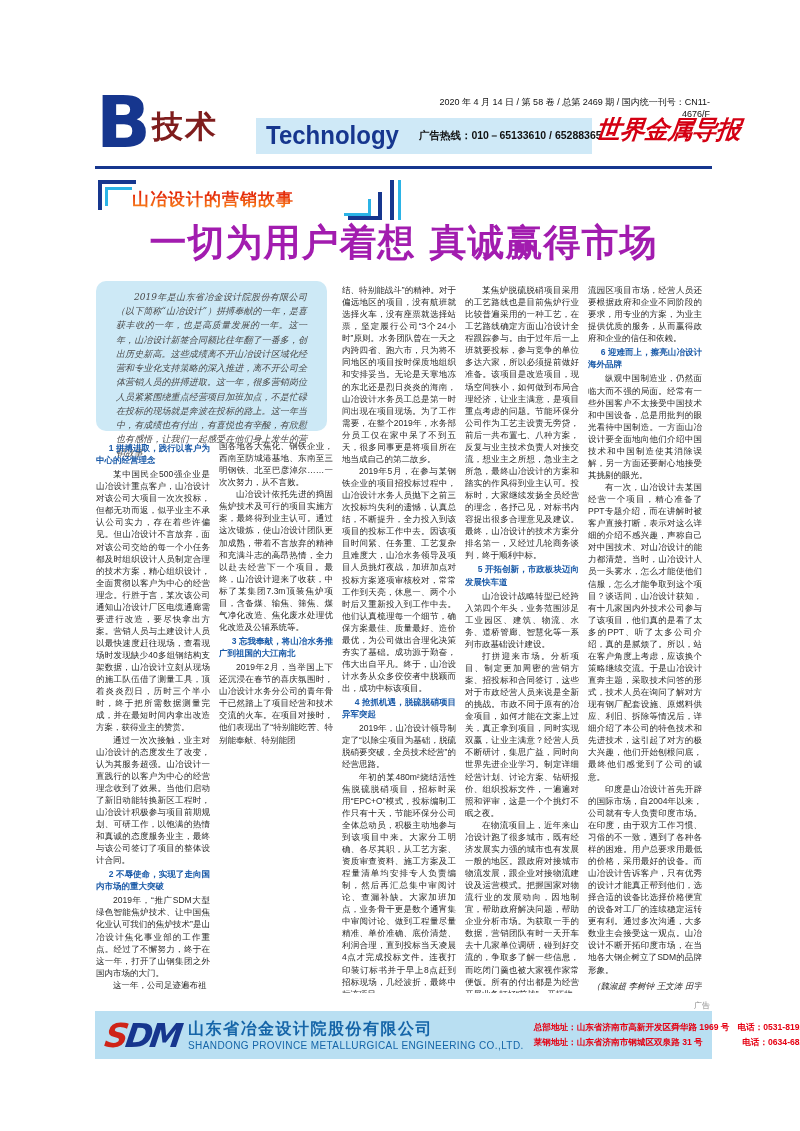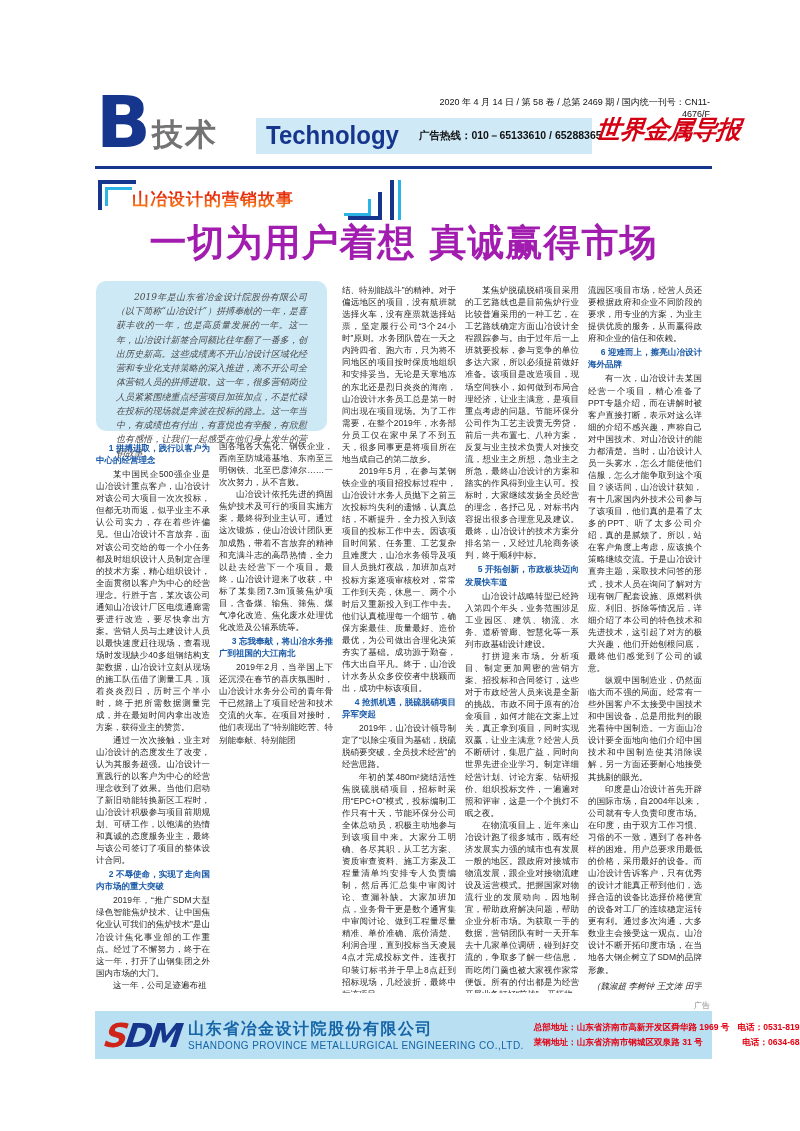--- a/index.html
+++ b/index.html
@@ -1,21 +1,21 @@
 <!DOCTYPE html>
 <html><head>
 <meta charset="utf-8">
 <style>
   html,body{margin:0;padding:0;background:#e9e9e9;}
   .page{position:relative;width:800px;height:1131px;background:#fff;outline:1px solid #d8d8d8;
         font-family:"Liberation Sans",sans-serif;overflow:hidden;}
   
   .hdr-b{position:absolute;left:96px;top:86px;font-size:72px;line-height:1;font-weight:bold;
          color:#16368e;font-family:"DejaVu Sans",sans-serif;}
-  .hdr-sec{position:absolute;left:152px;top:114px;font-size:31px;font-weight:bold;color:#737373;letter-spacing:2px;}
+  .hdr-sec{position:absolute;left:152px;top:106px;font-size:31px;font-weight:bold;color:#7f1d1d;letter-spacing:2px;}
   .dateline{position:absolute;left:420px;top:96px;width:290px;font-size:9px;color:#111;text-align:right;}
   .strip{position:absolute;left:256px;top:118px;width:336px;height:36px;background:#cfe9f7;
          display:flex;align-items:center;padding-left:10px;box-sizing:border-box;}
   .strip .en{font-size:24px;font-weight:bold;color:#16368e;letter-spacing:0px;
              font-family:"Liberation Sans",sans-serif;transform:scaleY(1.05);}
   .strip .hot{font-size:10.5px;font-weight:bold;color:#111;margin-left:20px;white-space:nowrap;}
   .masthead{position:absolute;left:596px;top:116px;width:116px;font-size:25px;font-weight:bold;color:#d40013;
             font-family:"DejaVu Serif",serif;font-style:italic;line-height:1.1;letter-spacing:-1px;
             transform:skewX(-6deg);white-space:nowrap;}
   .hdr-rule{position:absolute;left:95px;top:166px;width:617px;height:3px;background:#16368e;}
@@ -117,22 +117,22 @@
   <div class="col c4">
       <p class="para">某焦炉脱硫脱硝项目采用的工艺路线也是目前焦炉行业比较普遍采用的一种工艺，在工艺路线确定方面山冶设计全程跟踪参与。由于过年后一上班就要投标，参与竞争的单位多达六家，所以必须提前做好准备。该项目是改造项目，现场空间狭小，如何做到布局合理经济，让业主满意，是项目重点考虑的问题。节能环保分公司作为工艺主设责无旁贷，前后一共布置七、八种方案，反复与业主技术负责人对接交流，想业主之所想，急业主之所急，最终山冶设计的方案和踏实的作风得到业主认可。投标时，大家继续发扬全员经营的理念，各抒己见，对标书内容提出很多合理意见及建议。最终，山冶设计的技术方案分排名第一，又经过几轮商务谈判，终于顺利中标。</p>
       <div class="sec-h">5 开拓创新，市政板块迈向发展快车道</div>
       <p class="para">山冶设计战略转型已经跨入第四个年头，业务范围涉足工业园区、建筑、物流、水务、道桥管廊、智慧化等一系列市政基础设计建设。</p>
       <p class="para">打拼迎来市场。分析项目、制定更加周密的营销方案、招投标和合同签订，这些对于市政经营人员来说是全新的挑战。市政不同于原有的冶金项目，如何才能在文案上过关，真正拿到项目，同时实现双赢，让业主满意？经营人员不断研讨，集思广益，同时向世界先进企业学习。制定详细经营计划、讨论方案、钻研报价、组织投标文件，一遍遍对照和评审，这是一个个挑灯不眠之夜。</p>
       <p class="para">在物流项目上，近年来山冶设计跑了很多城市，既有经济发展实力强的城市也有发展一般的地区。跟政府对接城市物流发展，跟企业对接物流建设及运营模式。把握国家对物流行业的发展动向，因地制宜，帮助政府解决问题，帮助企业分析市场。为获取一手的数据，营销团队有时一天开车去十几家单位调研，碰到好交流的，争取多了解一些信息，而吃闭门羹也被大家视作家常便饭。所有的付出都是为经营开展业务打好“前战”。开拓物</p>
     </div>
   <div class="col c5">
       <p class="para noindent">流园区项目市场，经营人员还要根据政府和企业不同阶段的要求，用专业的方案，为业主提供优质的服务，从而赢得政府和企业的信任和依赖。</p>
       <div class="sec-h">6 迎难而上，擦亮山冶设计海外品牌</div>
+      <p class="para">纵观中国制造业，仍然面临大而不强的局面。经常有一些外国客户不太接受中国技术和中国设备，总是用批判的眼光看待中国制造。一方面山冶设计要全面地向他们介绍中国技术和中国制造使其消除误解，另一方面还要耐心地接受其挑剔的眼光。</p>
       <p class="para">有一次，山冶设计去某国经营一个项目，精心准备了PPT专题介绍，而在讲解时被客户直接打断，表示对这么详细的介绍不感兴趣，声称自己对中国技术、对山冶设计的能力都清楚。当时，山冶设计人员一头雾水，怎么才能使他们信服，怎么才能争取到这个项目？谈话间，山冶设计获知，有十几家国内外技术公司参与了该项目，他们真的是看了太多的PPT、听了太多公司介绍，真的是腻烦了。所以，站在客户角度上考虑，应该换个策略继续交流。于是山冶设计直奔主题，采取技术问答的形式，技术人员在询问了解对方现有钢厂配套设施、原燃料供应、利旧、拆除等情况后，详细介绍了本公司的特色技术和先进技术，这引起了对方的极大兴趣，他们开始刨根问底，最终他们感觉到了公司的诚意。</p>
-      <p class="para">纵观中国制造业，仍然面临大而不强的局面。经常有一些外国客户不太接受中国技术和中国设备，总是用批判的眼光看待中国制造。一方面山冶设计要全面地向他们介绍中国技术和中国制造使其消除误解，另一方面还要耐心地接受其挑剔的眼光。</p>
       <p class="para">印度是山冶设计首先开辟的国际市场，自2004年以来，公司就有专人负责印度市场。在印度，由于双方工作习惯、习俗的不一致，遇到了各种各样的困难。用户总要求用最低的价格，采用最好的设备。而山冶设计告诉客户，只有优秀的设计才能真正帮到他们，选择合适的设备比选择价格便宜的设备对工厂的连续稳定运转更有利。通过多次沟通，大多数业主会接受这一观点。山冶设计不断开拓印度市场，在当地各大钢企树立了SDM的品牌形象。</p>
       <p class="byline">（魏淑超 李树钟 王文涛 田宇 李腾 刘玮 王鑫刚 郭伟）</p>
     </div>
 
   <div class="ad-label">广告</div>
   <div class="footer">
     <div class="sdm"><span class="s">S</span><span class="dm">DM</span></div>
     <div class="co">
       <div class="cn">山东省冶金设计院股份有限公司</div>
       <div class="en">SHANDONG PROVINCE METALLURGICAL ENGINEERING CO.,LTD.</div>

